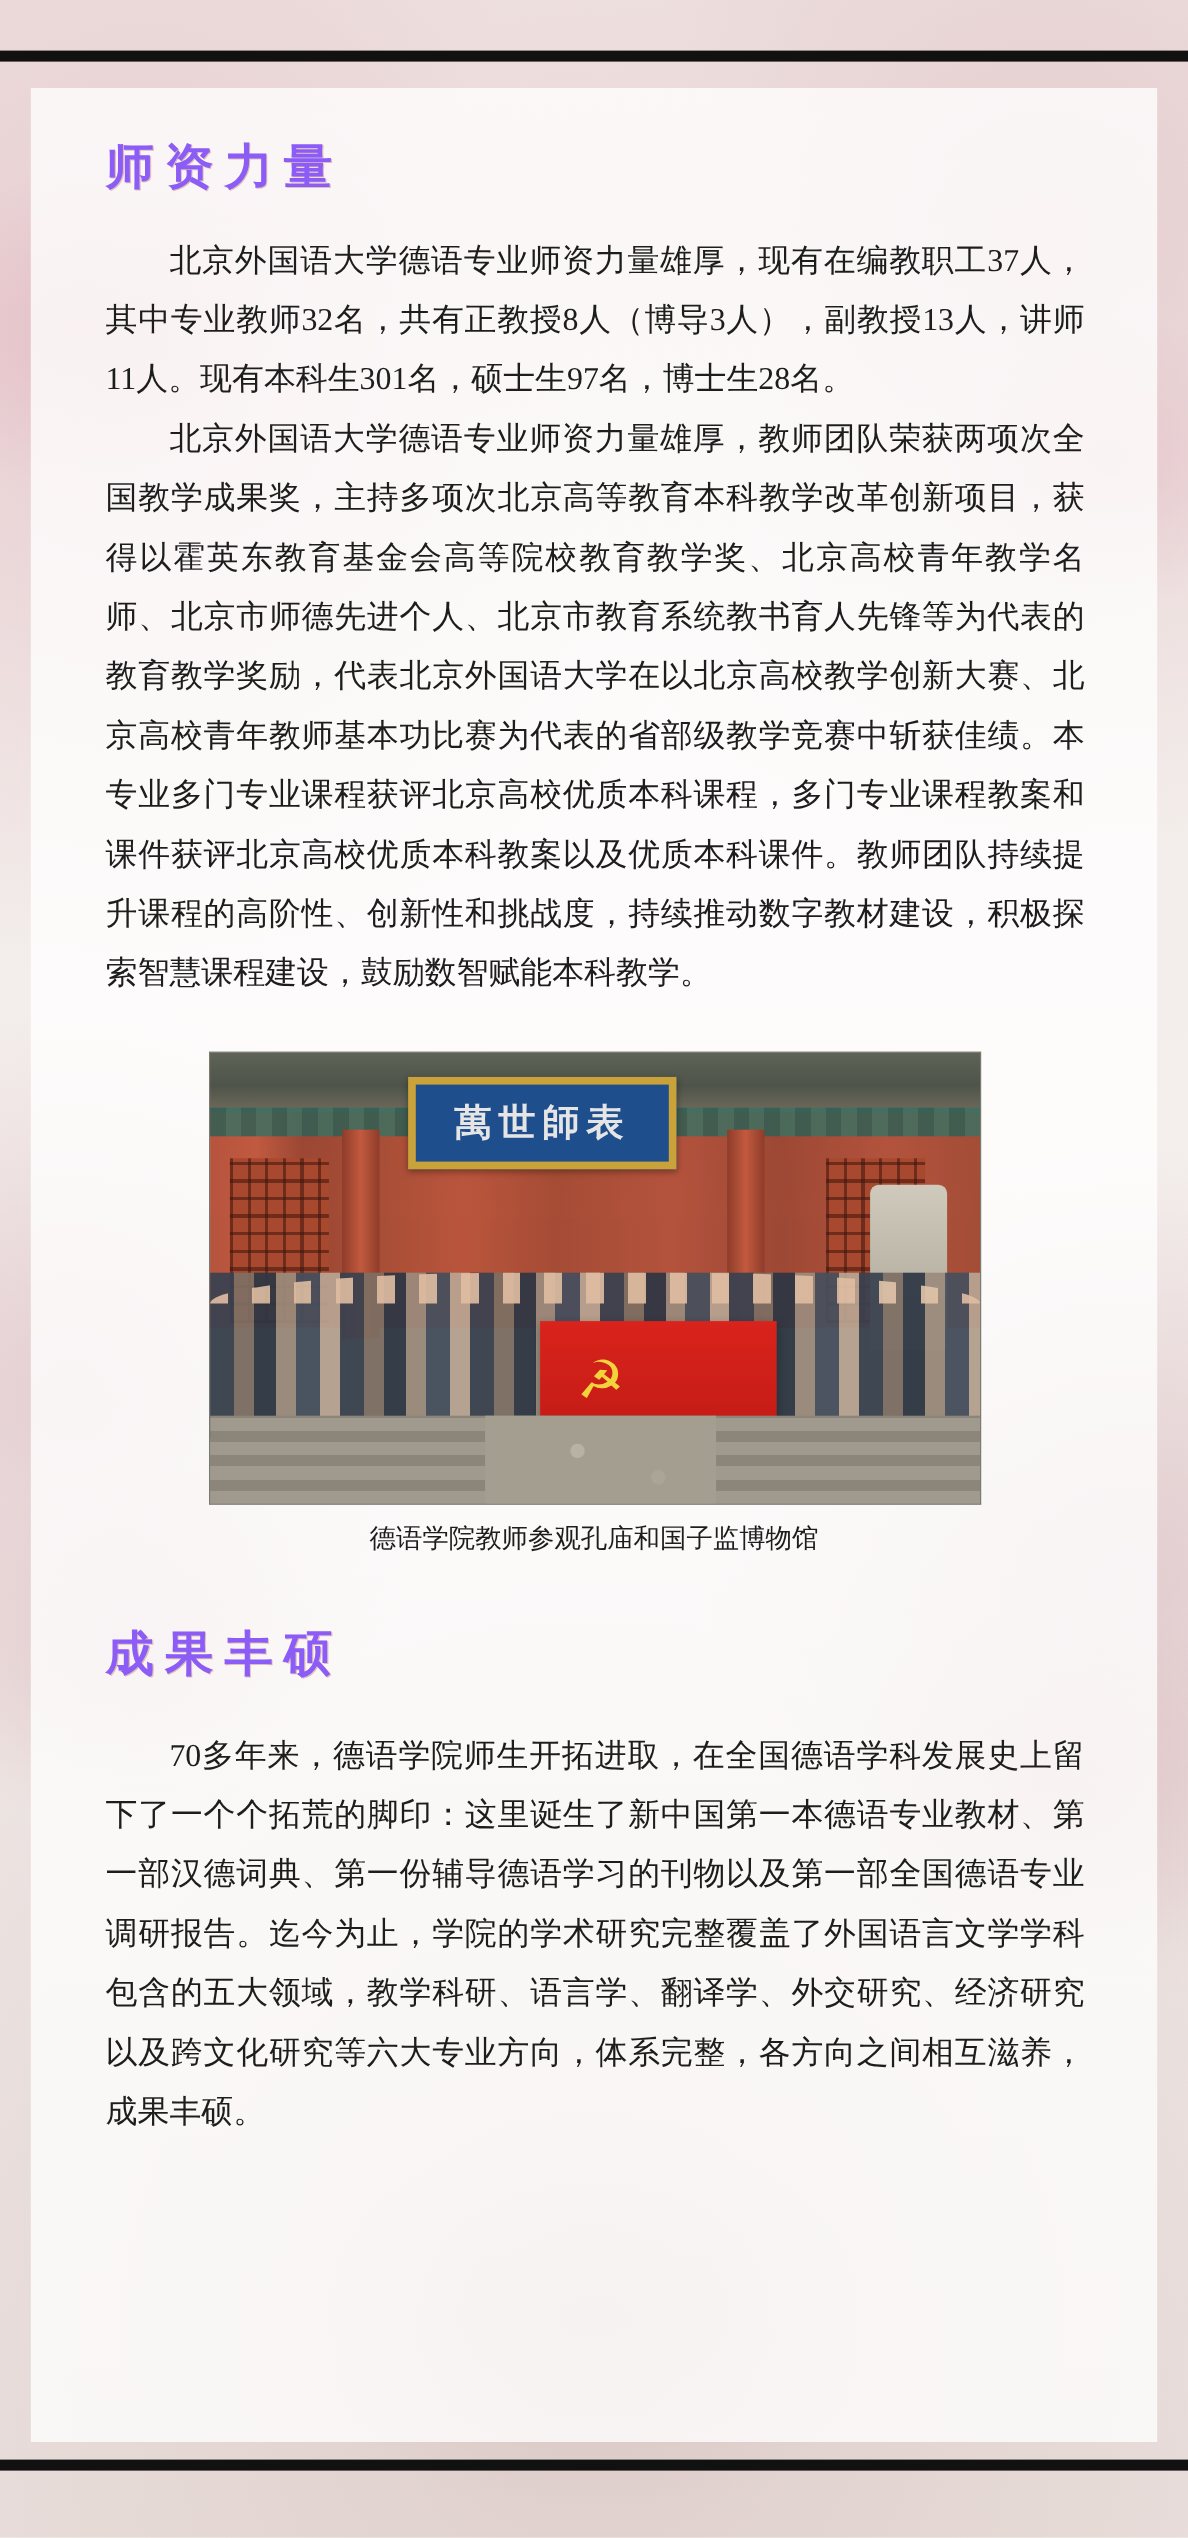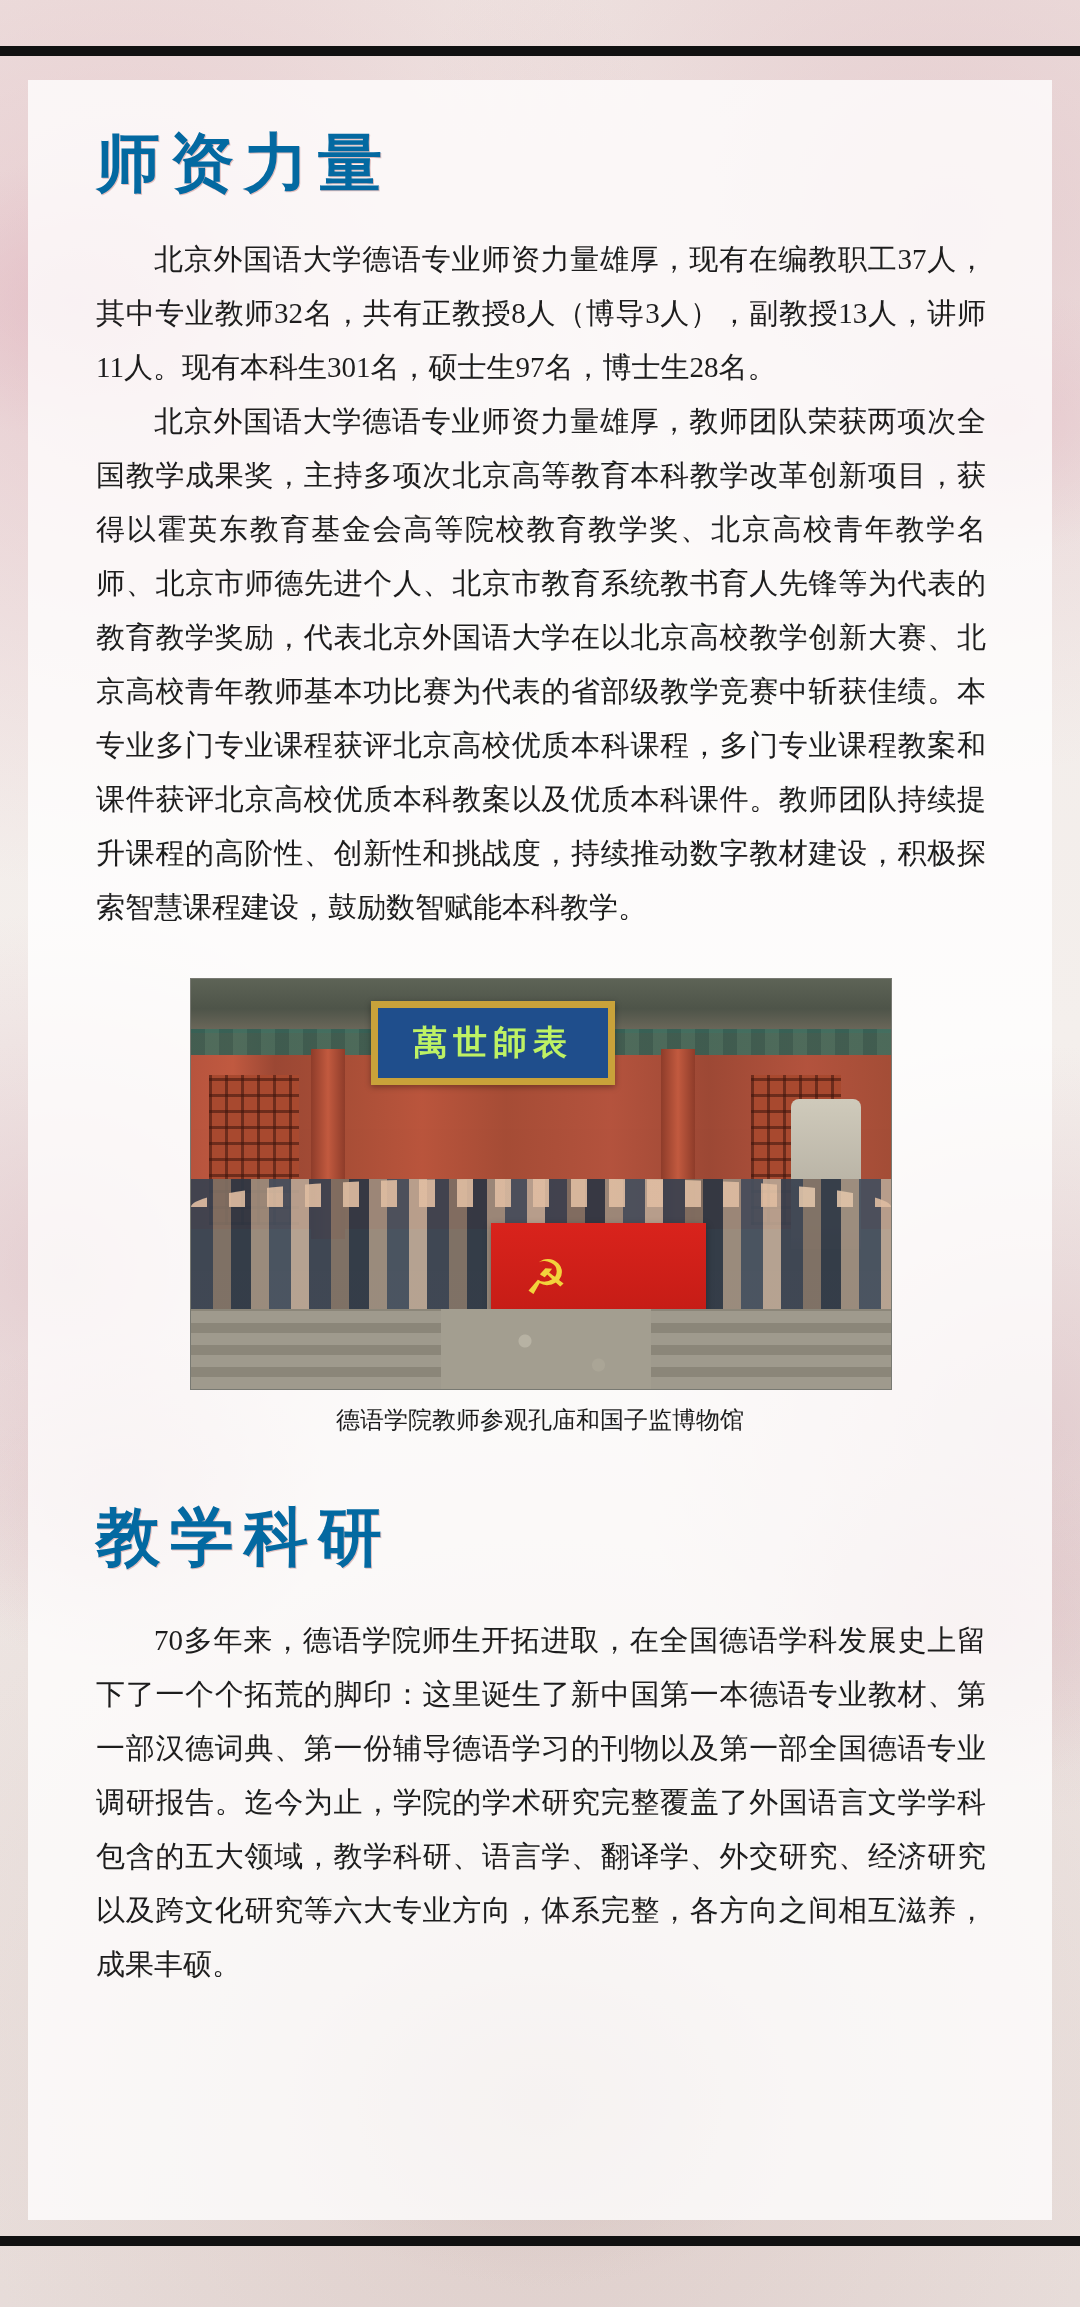--- a/index.html
+++ b/index.html
@@ -68,24 +68,24 @@
   .bar-bottom { top: 2236px; }
 
   .content {
     position: absolute;
     left: 96px;
     top: 0;
     width: 890px;
   }
 
   .section-title {
-    color: #0369a1;
+    color: #8b5cf6;
     font-family: "Liberation Sans", sans-serif;
     font-weight: bold;
-    font-size: 64px;
+    font-size: 44px;
     letter-spacing: 10px;
     line-height: 1.1;
     margin: 0;
     text-shadow: 1px 1px 0 rgba(150,20,16,0.25);
   }
 
   .para {
     font-family: "Liberation Serif", "DejaVu Serif", serif;
     font-size: 29px;
     line-height: 54px;
@@ -132,21 +132,21 @@
     position: absolute; left:0; top:50px; width:700px; height:26px;
     background: repeating-linear-gradient(90deg,#2f5f54 0 14px,#3d6f60 14px 28px);
     opacity: 0.85;
   }
   .ph-plaque {
     position: absolute; left: 180px; top: 22px;
     width: 230px; height: 70px;
     background: #1f4e8c;
     border: 7px solid #c9a23a;
     box-shadow: 0 2px 6px rgba(0,0,0,0.35);
-    color: #bef264;
+    color: #e5e5e5;
     font-family: "Liberation Serif", serif;
     font-weight: bold;
     font-size: 34px;
     letter-spacing: 6px;
     display: flex;
     align-items: center;
     justify-content: center;
   }
   .ph-pillar {
     position: absolute; top: 70px; width: 34px; height: 190px;
@@ -265,21 +265,21 @@
         <div class="ph-crowd"></div>
         <div class="ph-flag">
           <div class="ph-emblem">☭</div>
         </div>
         <div class="ph-steps"></div>
       </div>
       <div class="caption">德语学院教师参观孔庙和国子监博物馆</div>
     </div>
 
     <div class="title-2">
-      <h1 class="section-title">教学科研</h1>
+      <h1 class="section-title">成果丰硕</h1>
 
       <div class="block-2">
         <p class="para">70多年来，德语学院师生开拓进取，在全国德语学科发展史上留下了一个个拓荒的脚印：这里诞生了新中国第一本德语专业教材、第一部汉德词典、第一份辅导德语学习的刊物以及第一部全国德语专业调研报告。迄今为止，学院的学术研究完整覆盖了外国语言文学学科包含的五大领域，教学科研、语言学、翻译学、外交研究、经济研究以及跨文化研究等六大专业方向，体系完整，各方向之间相互滋养，成果丰硕。</p>
       </div>
     </div>
 
   </div>
 </div>
 
 </body></html>

